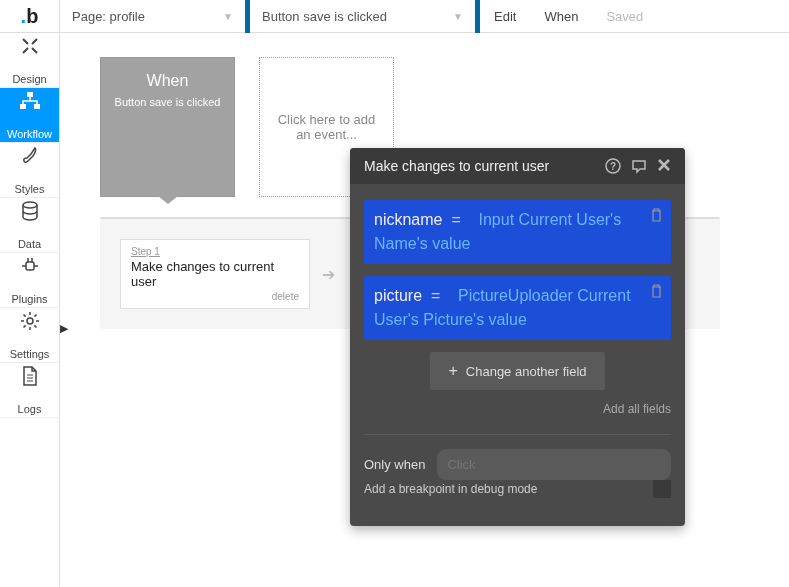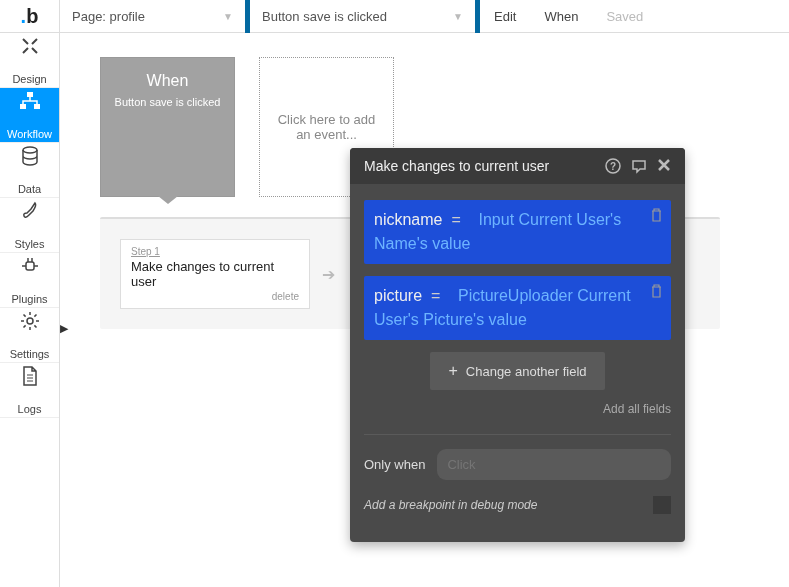--- a/index.html
+++ b/index.html
@@ -58,21 +58,21 @@
 .field-val { color: #6db4ff; cursor: pointer; }
 .trash { position: absolute; right: 8px; top: 8px; color: #999; cursor: pointer; font-size: 13px; }
 
 .change-btn { background: #5a5a5a; border: none; color: #ddd; padding: 10px 18px; font-size: 13px; display: flex; align-items: center; gap: 8px; margin: 8px auto 0; cursor: pointer; border-radius: 2px; }
 .add-all { text-align: right; color: #aaa; font-size: 12px; margin-top: 12px; cursor: pointer; }
 
 .only-row { margin-top: 18px; border-top: 1px solid #5a5a5a; padding-top: 14px; display: flex; align-items: center; gap: 12px; }
 .only-label { font-size: 13px; color: #ddd; }
 .only-input { flex: 1; background: #5a5a5a; border: none; padding: 8px 10px; color: #999; font-size: 13px; border-radius: 9px; }
 
-.bp-row { margin-top: 16px; display: flex; align-items: center; justify-content: space-between; padding-bottom: 12px; font-style: italic; }
+.bp-row { display: flex; align-items: center; justify-content: space-between; padding-bottom: 12px; }
 .bp-label { font-size: 12px; color: #ccc; }
 .bp-check { width: 18px; height: 18px; background: #3a3a3a; cursor: pointer; }
 
 
 svg { display: block; }
 </style>
 </head>
 <body>
 
 <div class="topbar">
@@ -108,33 +108,33 @@
           <rect x="1" y="13" width="6" height="5" fill="#fff"></rect>
           <rect x="15" y="13" width="6" height="5" fill="#fff"></rect>
           <path d="M11 6 V10 M4 13 V10 H18 V13" stroke="#fff" stroke-width="1.5" fill="none"></path>
         </svg>
     </span>
     <span>Workflow</span>
   </div>
   <div class="side-item">
     <span class="side-icon">
       <svg width="18" height="20" viewBox="0 0 18 20">
+          <path d="M14 2 Q16 4 12 10 L8 14 Q4 18 3 15 Q2 12 6 12 L10 8 Q14 2 14 2 Z" fill="none" stroke="#444" stroke-width="1.5"></path>
+        </svg>
+    </span>
+    <span>Styles</span>
+  </div>
+  <div class="side-item">
+    <span class="side-icon">
+      <svg width="18" height="20" viewBox="0 0 18 20">
           <ellipse cx="9" cy="4" rx="7" ry="3" fill="none" stroke="#444" stroke-width="1.5"></ellipse>
           <path d="M2 4 V16 A7 3 0 0 0 16 16 V4 M2 10 A7 3 0 0 0 16 10" fill="none" stroke="#444" stroke-width="1.5"></path>
         </svg>
     </span>
     <span>Data</span>
-  </div>
-  <div class="side-item">
-    <span class="side-icon">
-      <svg width="18" height="20" viewBox="0 0 18 20">
-          <path d="M14 2 Q16 4 12 10 L8 14 Q4 18 3 15 Q2 12 6 12 L10 8 Q14 2 14 2 Z" fill="none" stroke="#444" stroke-width="1.5"></path>
-        </svg>
-    </span>
-    <span>Styles</span>
   </div>
   <div class="side-item">
     <span class="side-icon">
       <svg width="20" height="18" viewBox="0 0 20 18">
           <rect x="6" y="5" width="8" height="8" rx="2" fill="none" stroke="#444" stroke-width="1.5"></rect>
           <path d="M8 5 V1 M12 5 V1 M6 9 H2 M14 9 H18" stroke="#444" stroke-width="1.5"></path>
         </svg>
     </span>
     <span>Plugins</span>
   </div>

